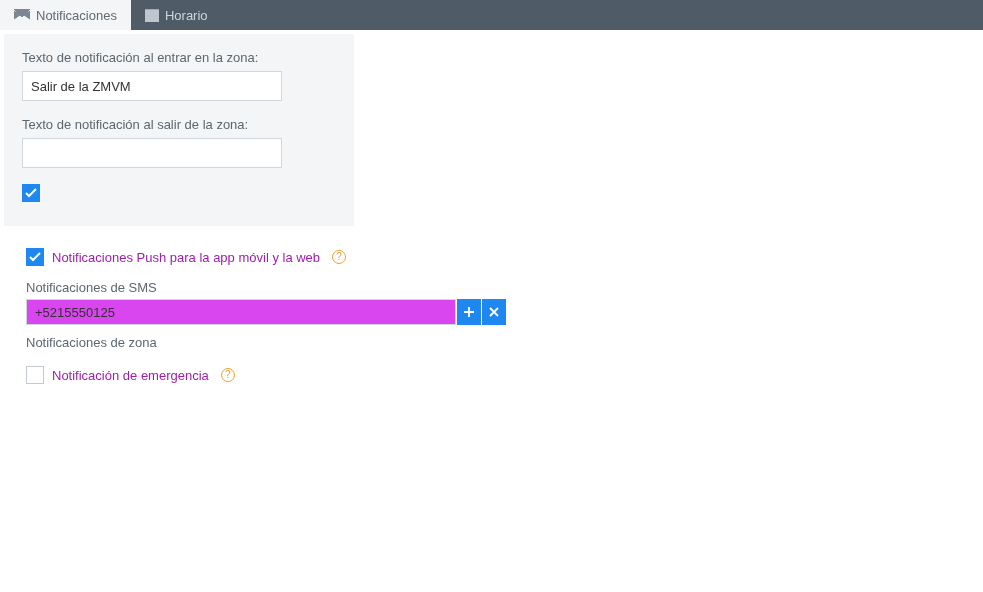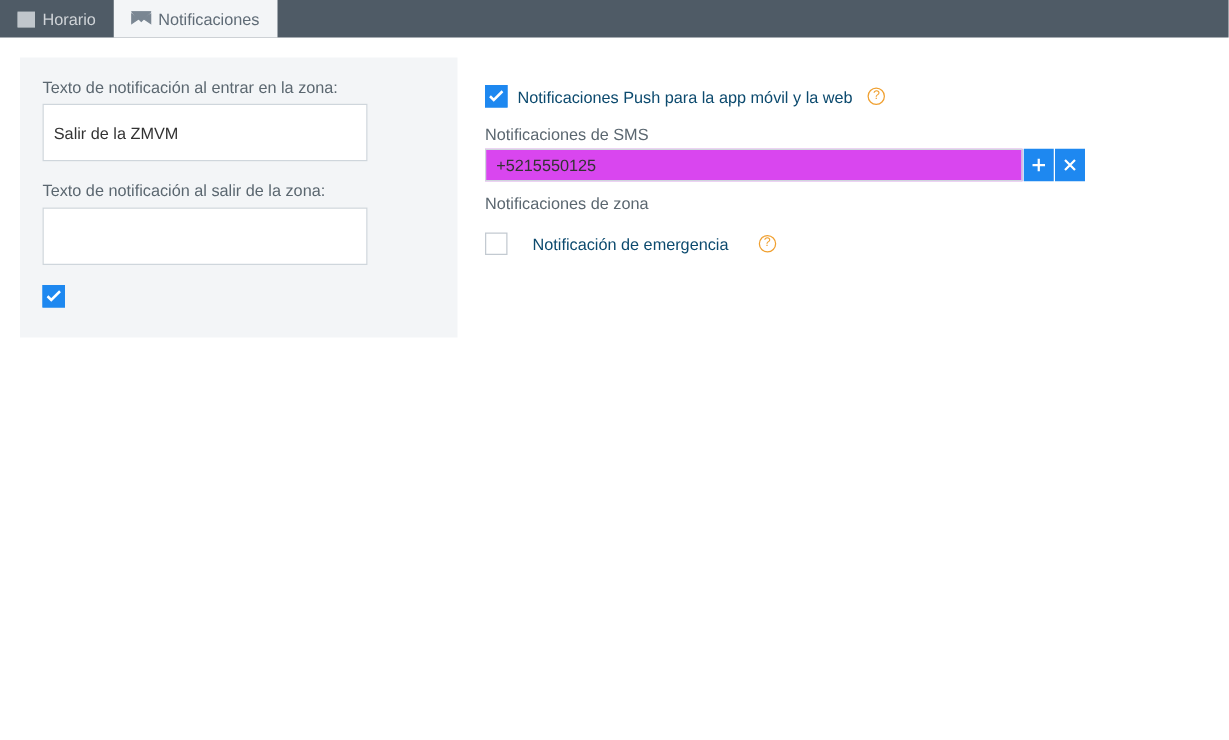--- a/index.html
+++ b/index.html
@@ -30,21 +30,22 @@
     .tab .ticon { display: inline-flex; align-items: center; }
     .tab.active .ticon svg path,
     .tab.active .ticon svg rect,
     .tab.active .ticon svg polygon { stroke: #7a8692; fill: #7a8692; }
     .tab .ticon svg path,
     .tab .ticon svg rect,
     .tab .ticon svg polygon { stroke: #c0c6cc; fill: #c0c6cc; }
 
     .content {
       display: flex;
-      padding: 16px;
+      padding: 4px;
+      flex-direction: column;
     }
 
     .left-col {
       width: 350px;
       background: #f3f5f7;
       padding: 16px 18px 24px 18px;
     }
 
     .right-col {
       flex: 1;
@@ -52,21 +53,21 @@
     }
 
     .field-label {
       color: #5b6770;
       margin-bottom: 6px;
       font-size: 13px;
     }
 
     .text-input {
       width: 260px;
-      height: 46px;
+      height: 30px;
       border: 1px solid #cfd6dc;
       background: #fff;
       padding: 0 8px;
       font-size: 13px;
       color: #333;
       outline: none;
     }
 
     .group { margin-bottom: 16px; }
 
@@ -90,21 +91,21 @@
     }
 
     .chk.checked {
       background: #1e88f0;
       border-color: #1e88f0;
     }
 
     .chk.checked svg { display: block; }
     .chk svg { display: none; }
 
-    .chk-label { color: #0c4a6e; font-size: 13px; }
+    .chk-label { color: #a21caf; font-size: 13px; }
 
     .right-label {
       color: #5b6770;
       font-size: 13px;
       margin-bottom: 4px;
     }
 
     .input-row {
       display: flex;
       align-items: stretch;
@@ -148,50 +149,50 @@
       line-height: 1;
       margin-left: 4px;
       cursor: help;
     }
 
     .right-group { margin-bottom: 10px; max-width: 480px; }
 
     .emergency-row {
       display: flex;
       align-items: center;
-      gap: 20px;
+      gap: 8px;
       margin-top: 16px;
     }
   </style>
 </head>
 <body>
 
 <div class="tabs">
+  <div class="tab active">
+    <span class="ticon">
+      <svg width="16" height="12" viewBox="0 0 16 12">
+          <path d="M0 0 L16 0 L8 8 Z"></path>
+          <path d="M0 2 L0 10 L6 6 Z"></path>
+          <path d="M16 2 L16 10 L10 6 Z"></path>
+        </svg>
+    </span>
+    <span>Notificaciones</span>
+  </div>
   <div class="tab">
     <span class="ticon">
       <svg width="14" height="14" viewBox="0 0 14 14">
           <rect x="0" y="2" width="14" height="12" fill="none" stroke-width="1.5"></rect>
           <rect x="2" y="5" width="2" height="2"></rect>
           <rect x="6" y="5" width="2" height="2"></rect>
           <rect x="10" y="5" width="2" height="2"></rect>
           <rect x="2" y="9" width="2" height="2"></rect>
           <rect x="6" y="9" width="2" height="2"></rect>
         </svg>
     </span>
     <span>Horario</span>
-  </div>
-  <div class="tab active">
-    <span class="ticon">
-      <svg width="16" height="12" viewBox="0 0 16 12">
-          <path d="M0 0 L16 0 L8 8 Z"></path>
-          <path d="M0 2 L0 10 L6 6 Z"></path>
-          <path d="M16 2 L16 10 L10 6 Z"></path>
-        </svg>
-    </span>
-    <span>Notificaciones</span>
   </div>
 </div>
 
 <div class="content">
 
   <div class="left-col">
     <div class="group">
       <div class="field-label">Texto de notificación al entrar en la zona:</div>
       <input class="text-input" type="text" value="Salir de la ZMVM" style="">
     </div>

